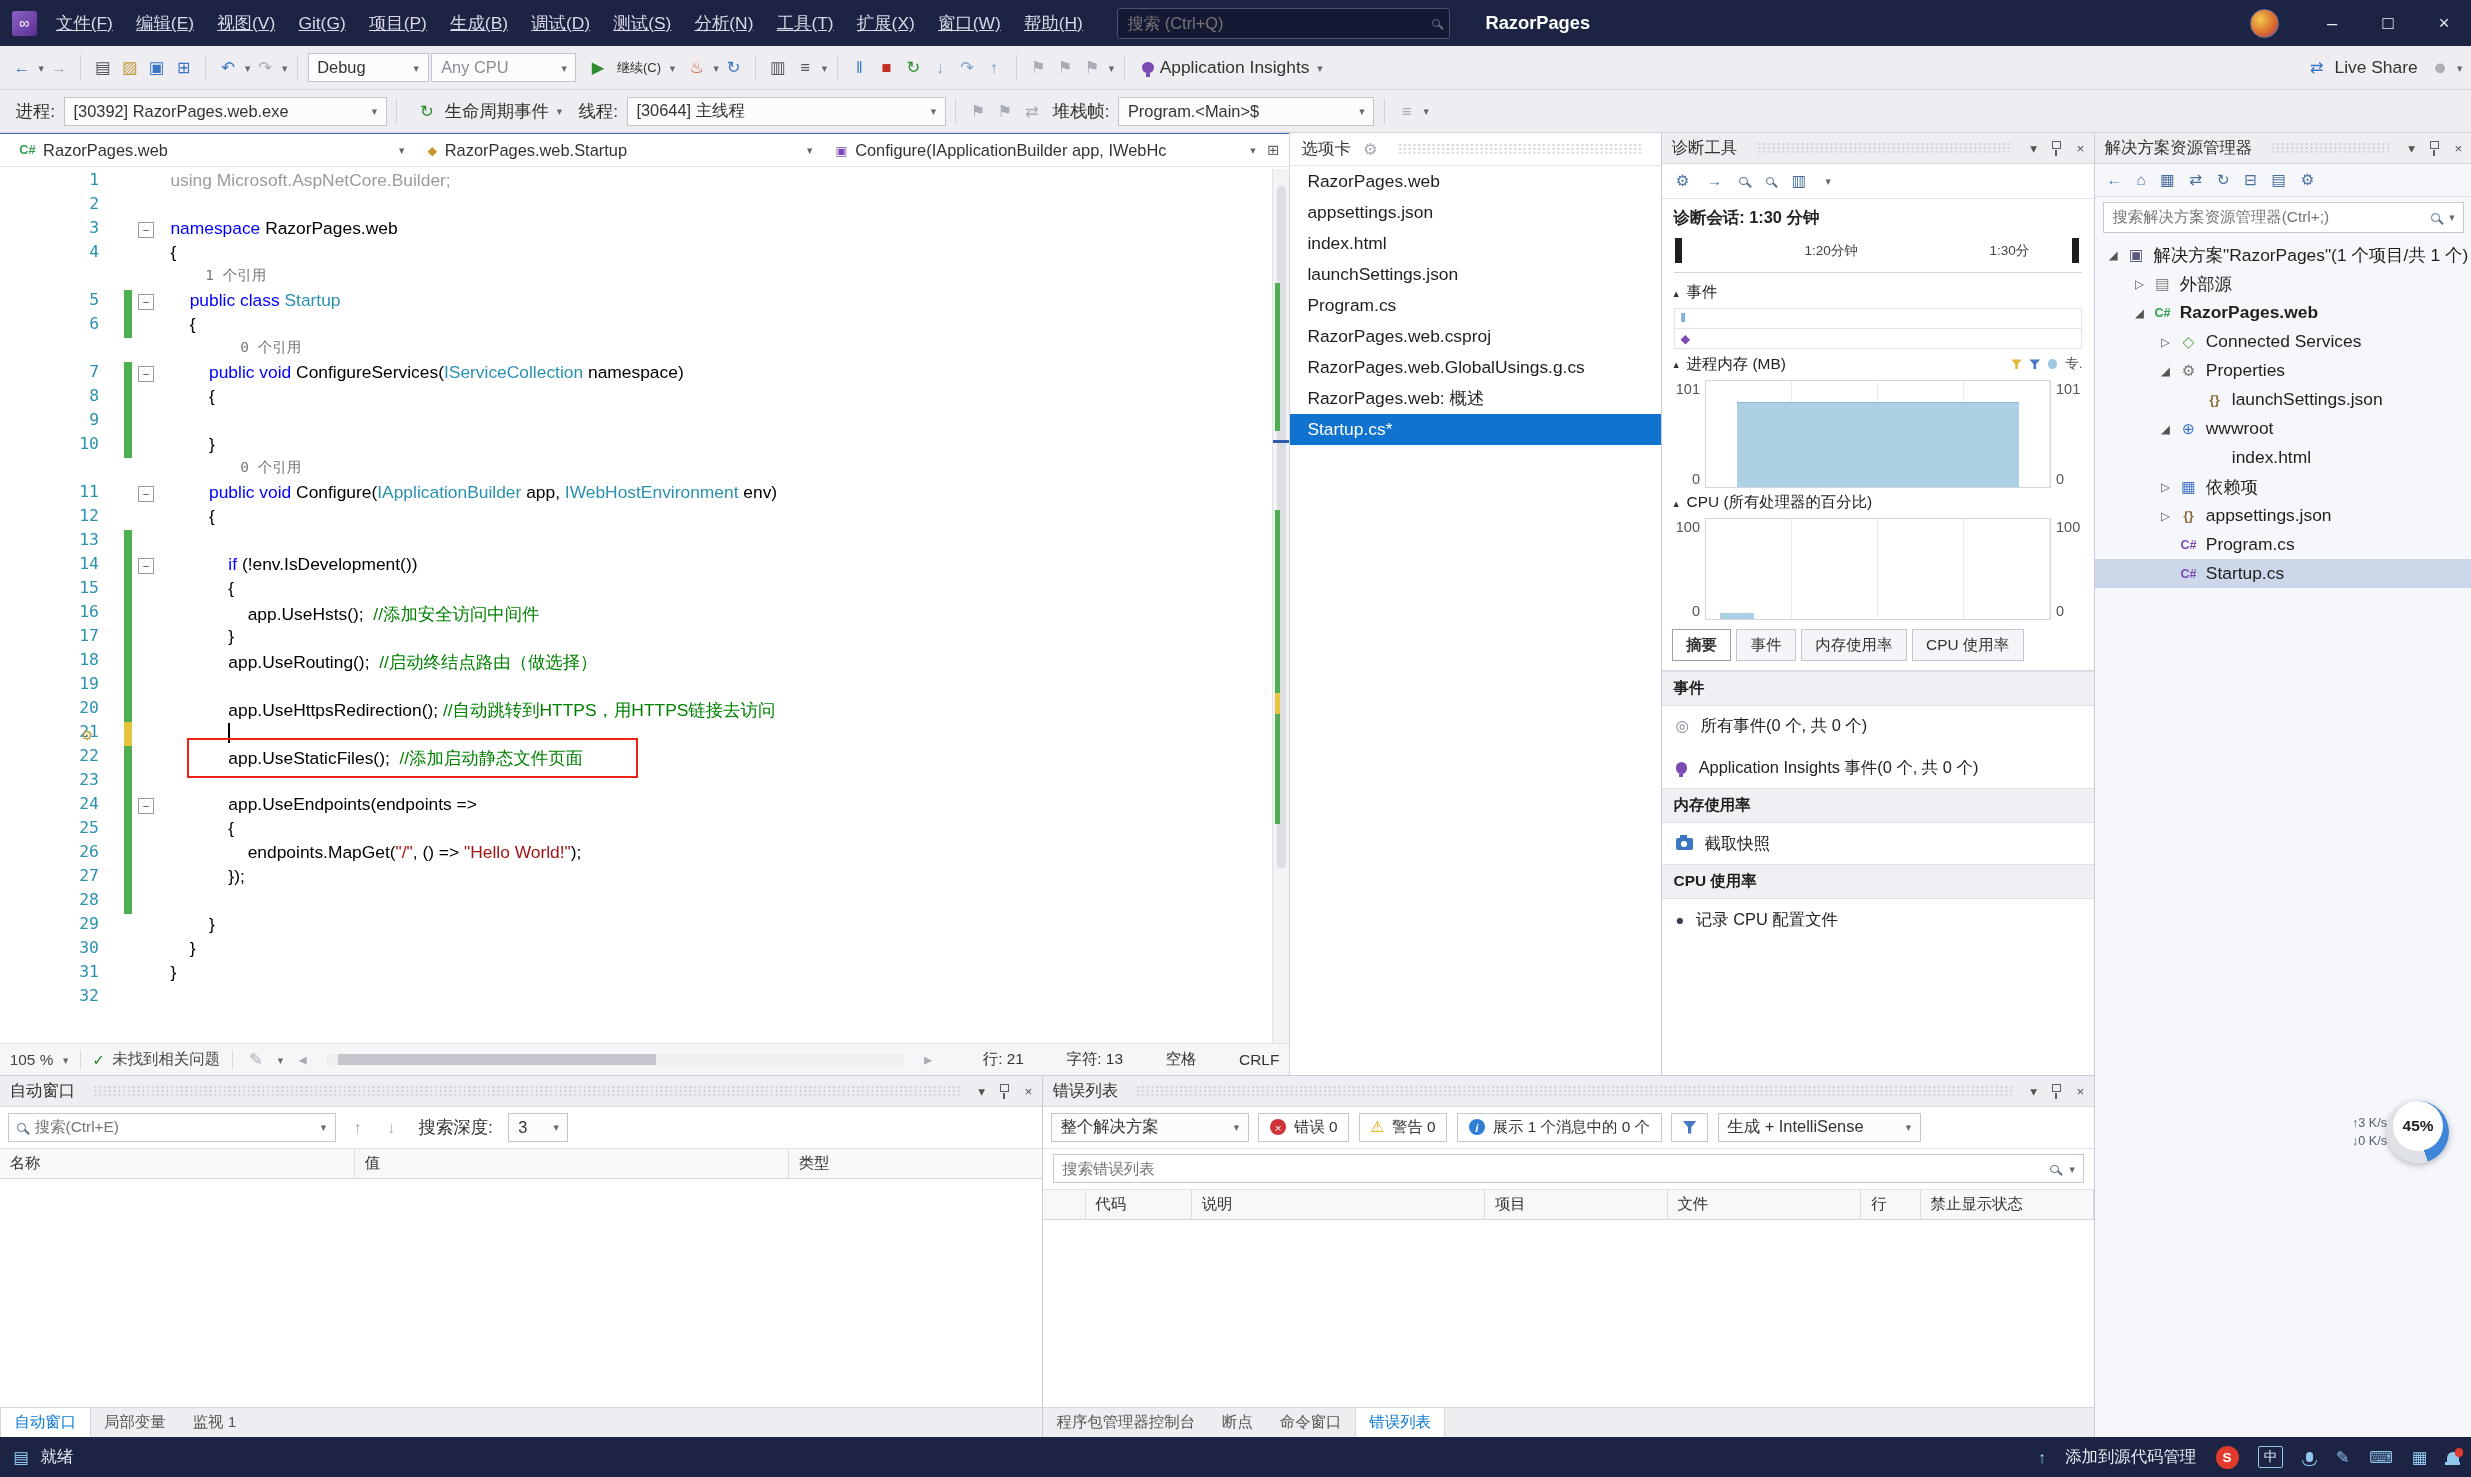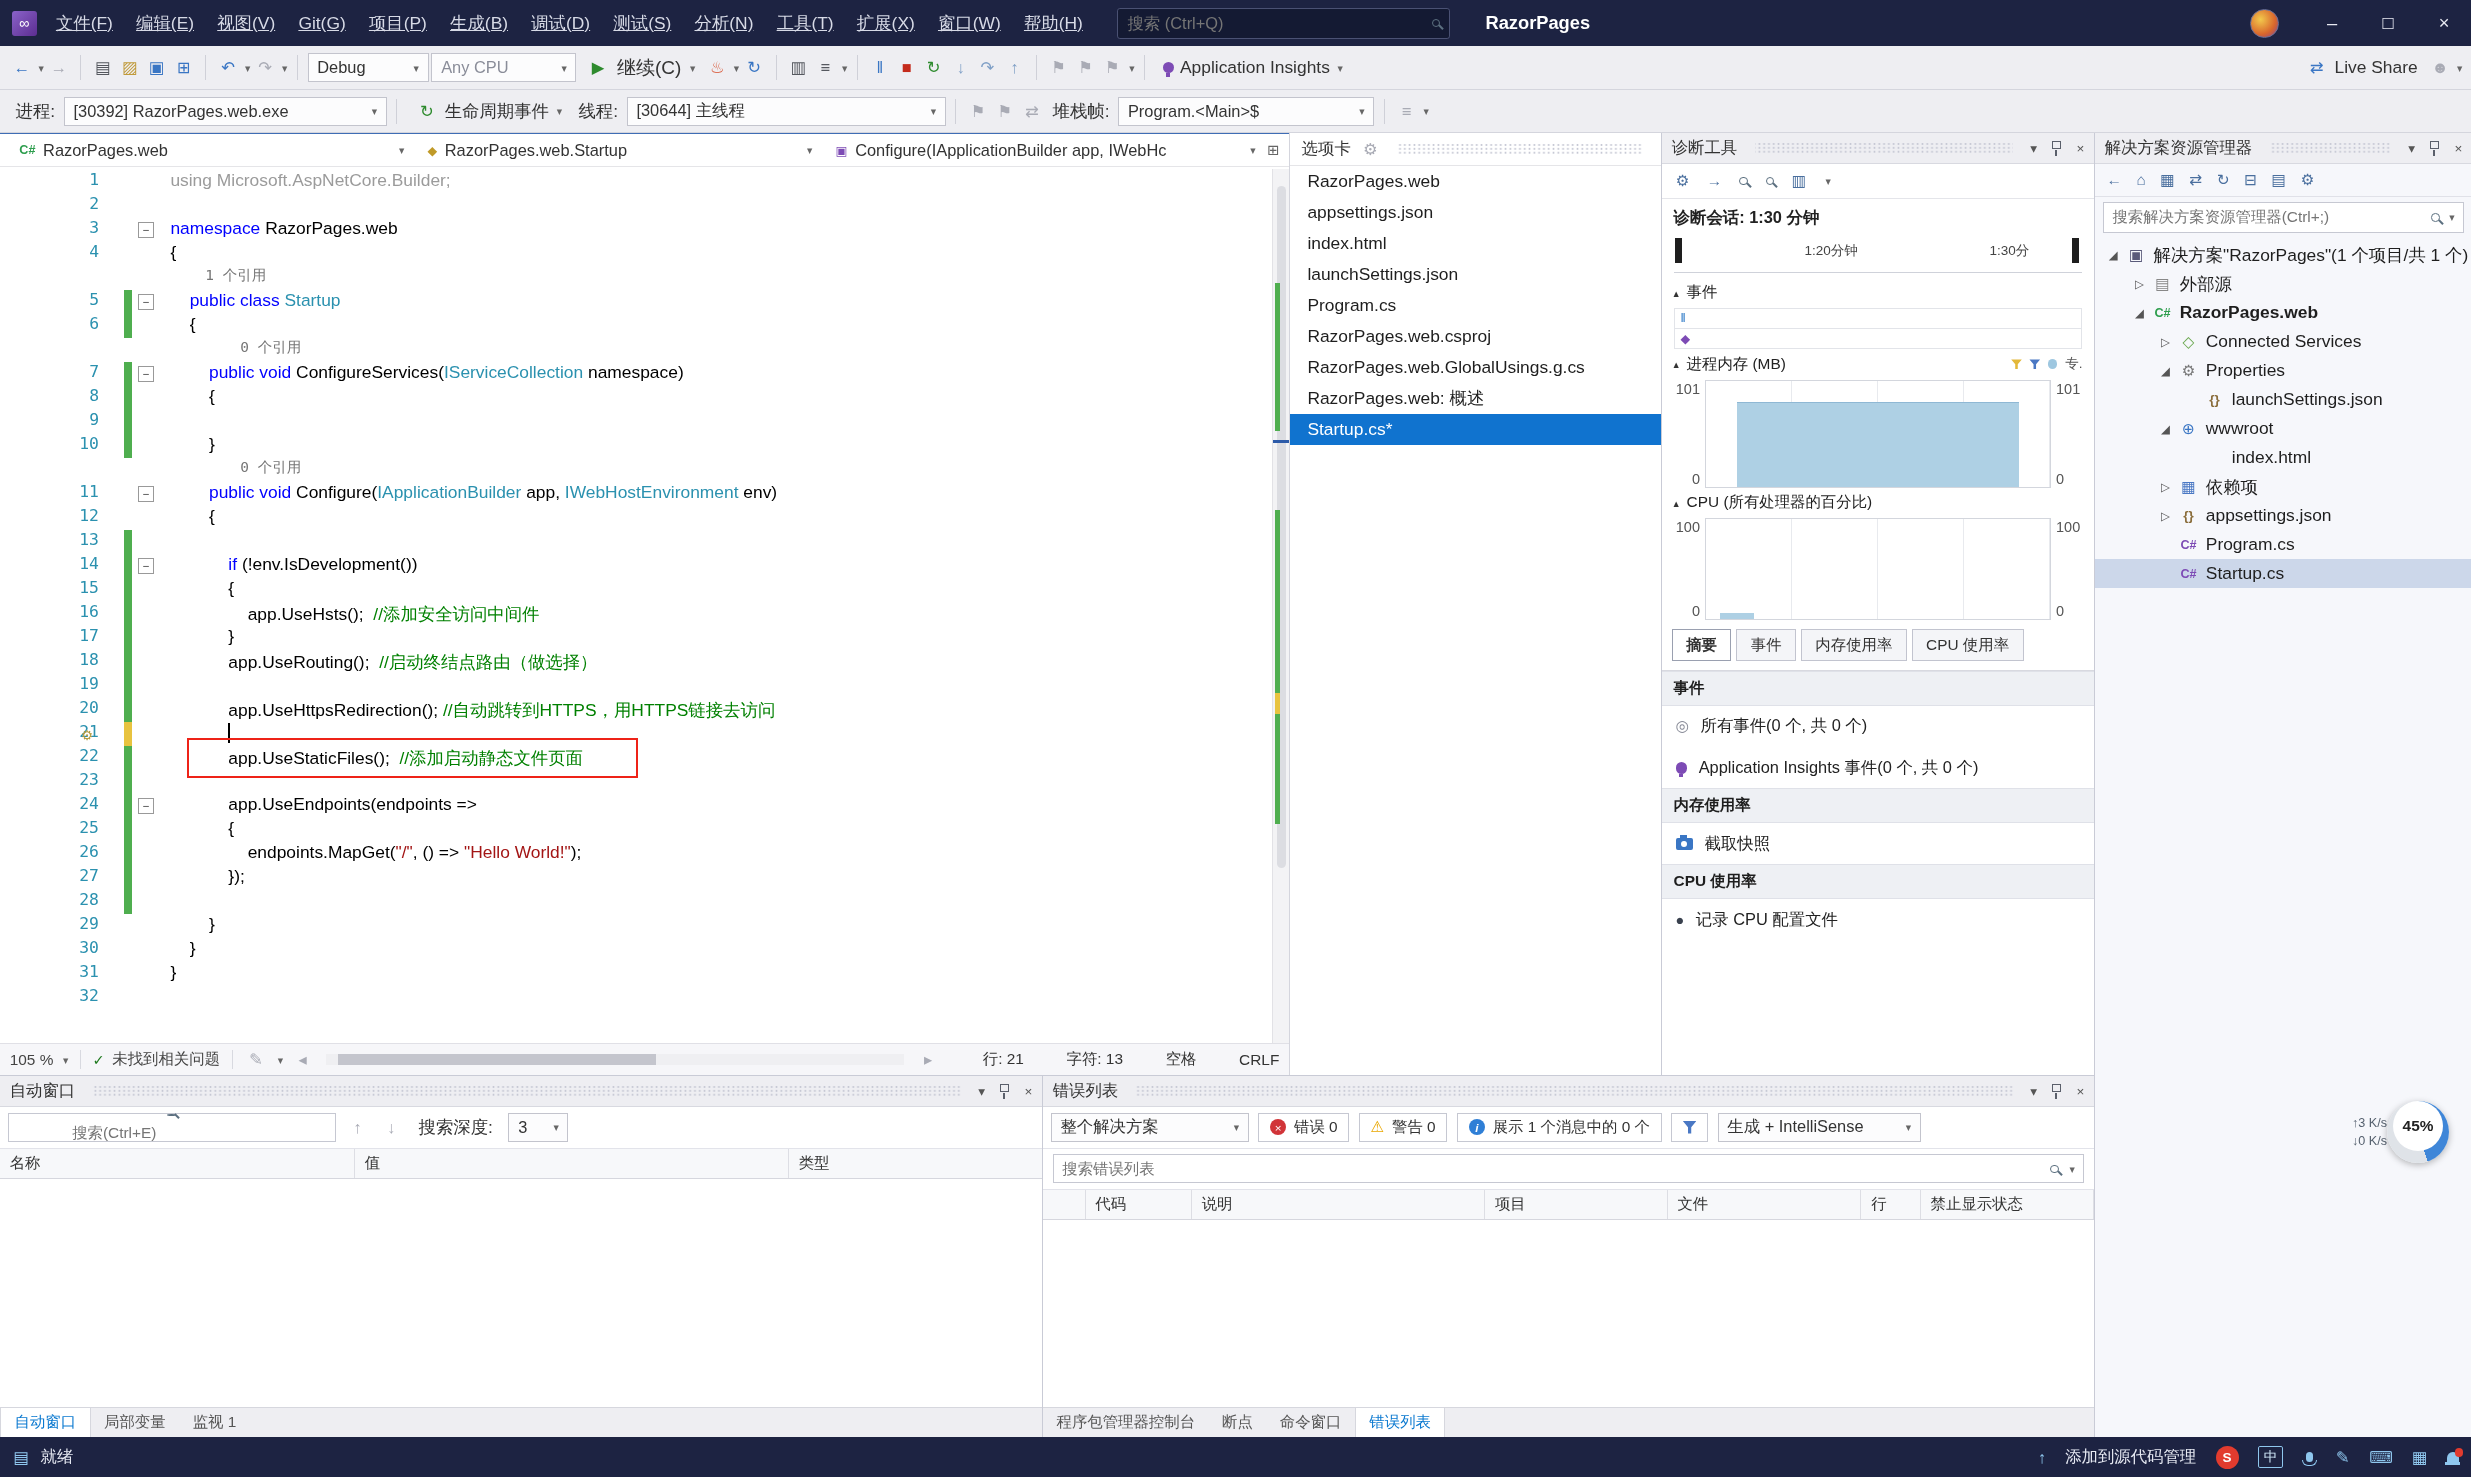--- a/index.html
+++ b/index.html
@@ -23,21 +23,21 @@
 .toolbar.t1{flex:0 0 44px;}
 .toolbar.t2{flex:0 0 43px;}
 .tb-icon{display:inline-flex;align-items:center;justify-content:center;min-width:24px;height:29px;font-size:16.4px;color:#55585f;}
 .tb-icon.blue{color:#3a76c4}.tb-icon.green{color:#2e8b2e}.tb-icon.red{color:#c42b1c}.tb-icon.gray{color:#a9abb5}.tb-icon.orange{color:#d8502e}.tb-icon.yellow{color:#c09a3a}.tb-icon.steel{color:#7f9fc6}
 .dd-caret{font-size:10.6px;color:#666;margin-left:1.9px;}
 .tb-sep{width:1px;height:25px;background:#cfd0d8;margin:0 6.8px;}
 .combo{height:29px;background:#fcfcfd;border:1px solid #c3c4cd;display:flex;align-items:center;padding:0 8.7px;font-size:16.4px;color:#333;white-space:nowrap;}
 .combo .dd-caret{margin-left:auto;padding-left:11.6px;}
 .w-debug{width:121px}.w-cpu{width:145px;color:#8a8d99}.w-proc{width:323px}.w-thread{width:319px}.w-stack{width:256px}.w-scope{width:198px}.w-source{width:203px}.w-depth{width:60px}
 .cont-btn{display:flex;align-items:center;gap:6.8px;padding:0 6.8px;height:31px;}
-.cont-btn .lbl{color:#333;font-size:19px;}
+.cont-btn .lbl{color:#333;font-size:13px;}
 .bar-label{color:#333;margin:0 5.8px;white-space:nowrap;}
 .flat-btn{display:flex;align-items:center;gap:5.8px;padding:0 7.7px;height:29px;color:#333;}
 
 
 .main{flex:1;display:flex;min-height:0;}
 .left-col{flex:1;display:flex;flex-direction:column;min-width:0;}
 .top-row{flex:1;display:flex;min-height:0;}
 .bottom-row{flex:0 0 362px;display:flex;border-top:1.9px solid #c9cbd6;min-width:0;}
 .solexp{width:378px;border-left:1.9px solid #c9cbd6;background:#f6f7fb;display:flex;flex-direction:column;}
 
@@ -146,21 +146,21 @@
 .ti-html{color:#e44d26;font-weight:bold;font-size:13.5px;}
 .ti-globe{color:#3a76c4}.ti-deps{color:#4a78c4}.ti-wrench{color:#777}.ti-external{color:#888}.ti-plug{color:#6aa84f}
 .tree-label.bold{font-weight:bold;}
 
 
 .autos{width:1043px;background:#fff;border-right:1.9px solid #c9cbd6;display:flex;flex-direction:column;}
 .errors{flex:1;background:#fff;display:flex;flex-direction:column;min-width:0;}
 .panel-toolbar{display:flex;align-items:center;gap:9.7px;padding:5.8px 7.7px;border-bottom:1px solid #e2e3ea;}
 .search-box{height:29px;border:1px solid #c6c8d2;background:#fff;display:flex;align-items:center;padding:0 8.7px;gap:8.7px;}
 .search-box input{flex:1;border:none;outline:none;font-size:15.4px;color:#444;background:transparent;min-width:0;}
-.sb-autos{width:328px;flex-direction:column;}
+.sb-autos{width:328px;}
 .sb-errors{flex:1;margin:0 1.9px;}
 .grid-cols{display:flex;flex:0 0 30px;border-bottom:1px solid #d6d7de;background:#f7f8fa;font-size:15.4px;color:#333;}
 .grid-col{border-right:1px solid #dddee4;padding:3.9px 9.7px;display:flex;align-items:center;white-space:nowrap;overflow:hidden;}
 [data-name="autos-columns"] .grid-col:nth-child(1){width:355px;}
 [data-name="autos-columns"] .grid-col:nth-child(2){width:434px;}
 [data-name="autos-columns"] .grid-col:nth-child(3){flex:1;border-right:none;}
 [data-name="errors-columns"] .grid-col:nth-child(1){width:44px;}
 [data-name="errors-columns"] .grid-col:nth-child(2){width:112px;}
 [data-name="errors-columns"] .grid-col:nth-child(3){width:311px;}
 [data-name="errors-columns"] .grid-col:nth-child(4){width:193px;}

